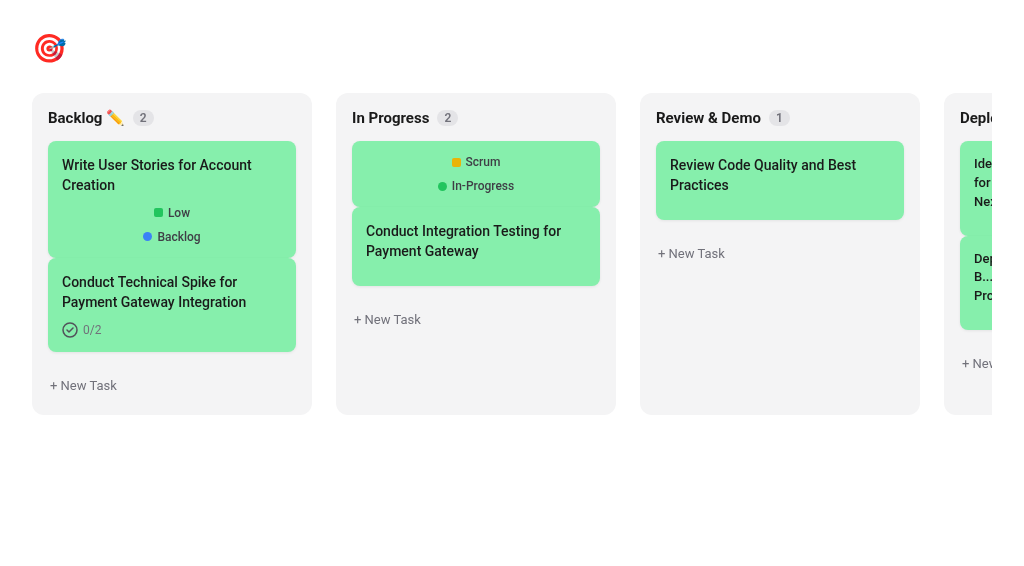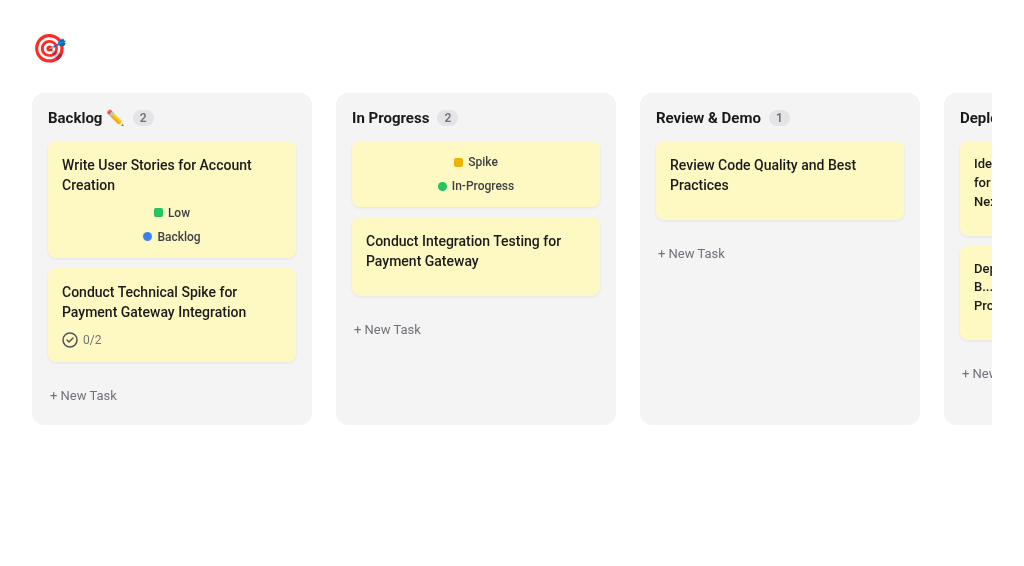--- a/index.html
+++ b/index.html
@@ -61,24 +61,23 @@
     .column-count {
       background: #e4e4e7;
       color: #71717a;
       border-radius: 999px;
       font-size: 12px;
       font-weight: 600;
       padding: 1px 7px;
     }
 
     .card {
-      background: #fef9c3;
+      background: #86efac;
       border-radius: 8px;
       padding: 14px;
-      margin-bottom: 10px;
       box-shadow: 0 1px 3px rgba(0,0,0,0.07);
     }
 
     .card-title {
       font-size: 14px;
       font-weight: 500;
       color: #1a1a1a;
       line-height: 1.45;
       margin-bottom: 10px;
     }
@@ -190,21 +189,21 @@
     <div class="column">
       <div class="column-header">
         <span class="column-title">In Progress</span>
         <span class="column-count">2</span>
       </div>
 
       <div class="card">
         <div class="card-tags">
           <span class="tag">
             <span class="tag-dot yellow"></span>
-            <span>Spike</span>
+            <span>Scrum</span>
           </span>
           <span class="tag">
             <span class="tag-dot green round"></span>
             <span>In-Progress</span>
           </span>
         </div>
       </div>
 
       <div class="card">
         <div class="card-title">Conduct Integration Testing for Payment Gateway</div>

